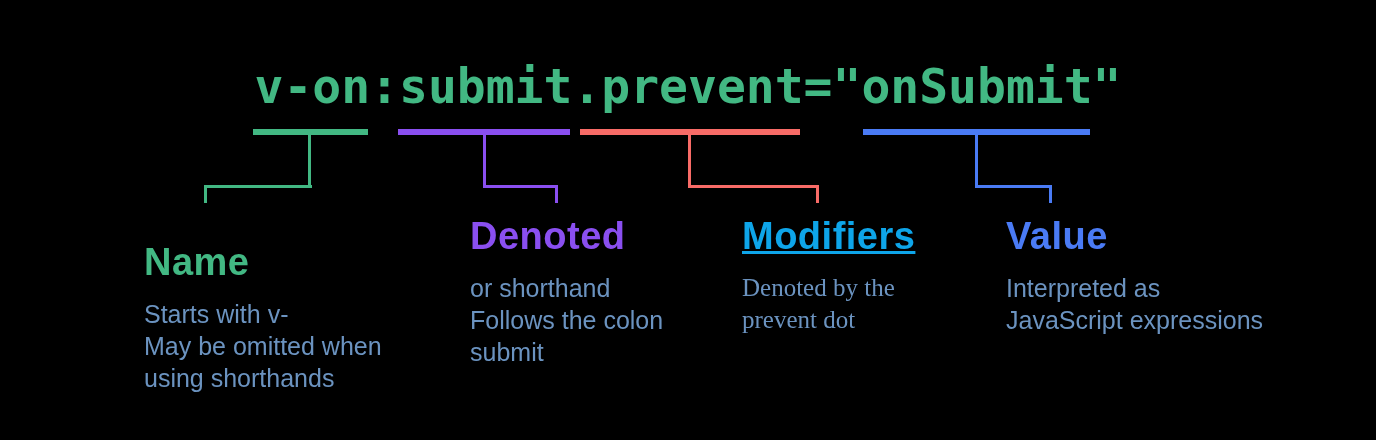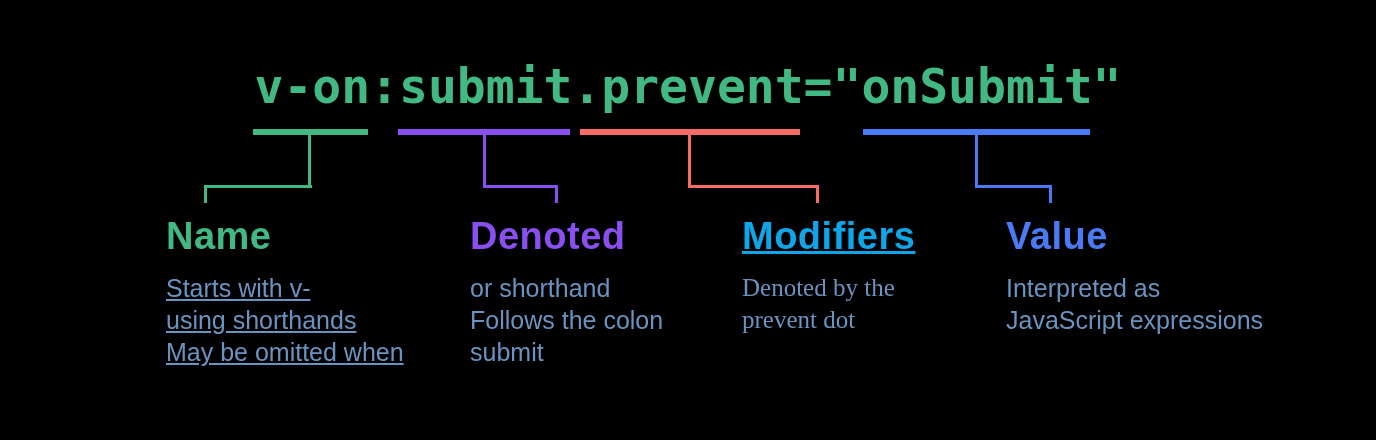--- a/index.html
+++ b/index.html
@@ -58,21 +58,21 @@
   .v1.value       { left: 975px; }
   .h.value        { left: 975px; width: 77px; }
   .drop.value     { left: 1049px; }
 
   
   .col {
     position: absolute;
     top: 214px;
     width: 320px;
   }
-  .col.name      { left: 166px; }
+  .col.name      { left: 144px; margin-top: 26px; }
   .col.argument  { left: 470px; }
   .col.modifiers { left: 742px; }
   .col.value     { left: 1006px; }
 
   .col .label {
     font-size: 38px;
     font-weight: bold;
     line-height: 44px;
     letter-spacing: 0.5px;
     margin-bottom: 14px;
@@ -89,24 +89,24 @@
 <div id="canvas" style="background-color: rgb(0, 0, 0);">
 
   <div class="code-line" style="color: rgb(66, 184, 131);">v-on:submit.prevent="onSubmit"</div>
 
   <div class="bar name" style="background-color: rgb(66, 184, 131);"></div>
   <div class="seg v1 name" style="background-color: rgb(66, 184, 131);"></div>
   <div class="seg h name" style="background-color: rgb(66, 184, 131);"></div>
   <div class="seg drop name" style="background-color: rgb(66, 184, 131);"></div>
   <div class="col name">
     <div class="label" style="color: rgb(66, 184, 131);">Name</div>
-    <div class="desc" style="color: rgb(107, 147, 192); text-decoration: underline;">
+    <div class="desc" style="color: rgb(107, 147, 192);">
       <div>Starts with v-</div>
+      <div>May be omitted when</div>
       <div>using shorthands</div>
-      <div>May be omitted when</div>
     </div>
   </div>
 
   <div class="bar argument" style="background-color: rgb(138, 79, 240);"></div>
   <div class="seg v1 argument" style="background-color: rgb(138, 79, 240);"></div>
   <div class="seg h argument" style="background-color: rgb(138, 79, 240);"></div>
   <div class="seg drop argument" style="background-color: rgb(138, 79, 240);"></div>
   <div class="col argument">
     <div class="label" style="color: rgb(138, 79, 240);">Denoted</div>
     <div class="desc" style="color: rgb(107, 147, 192);">

